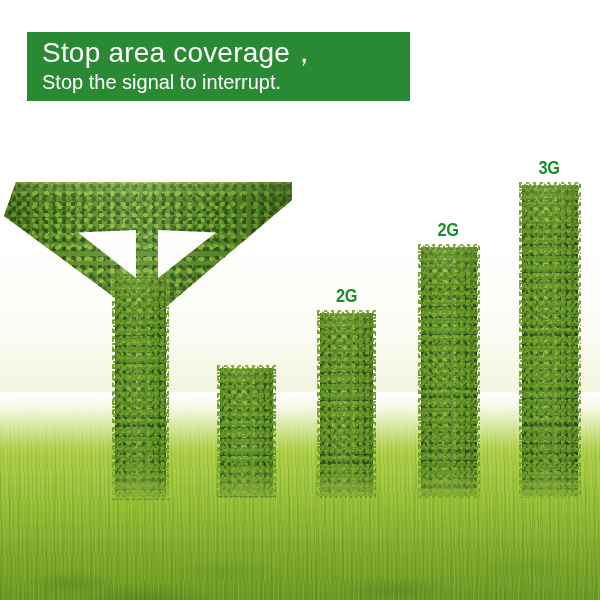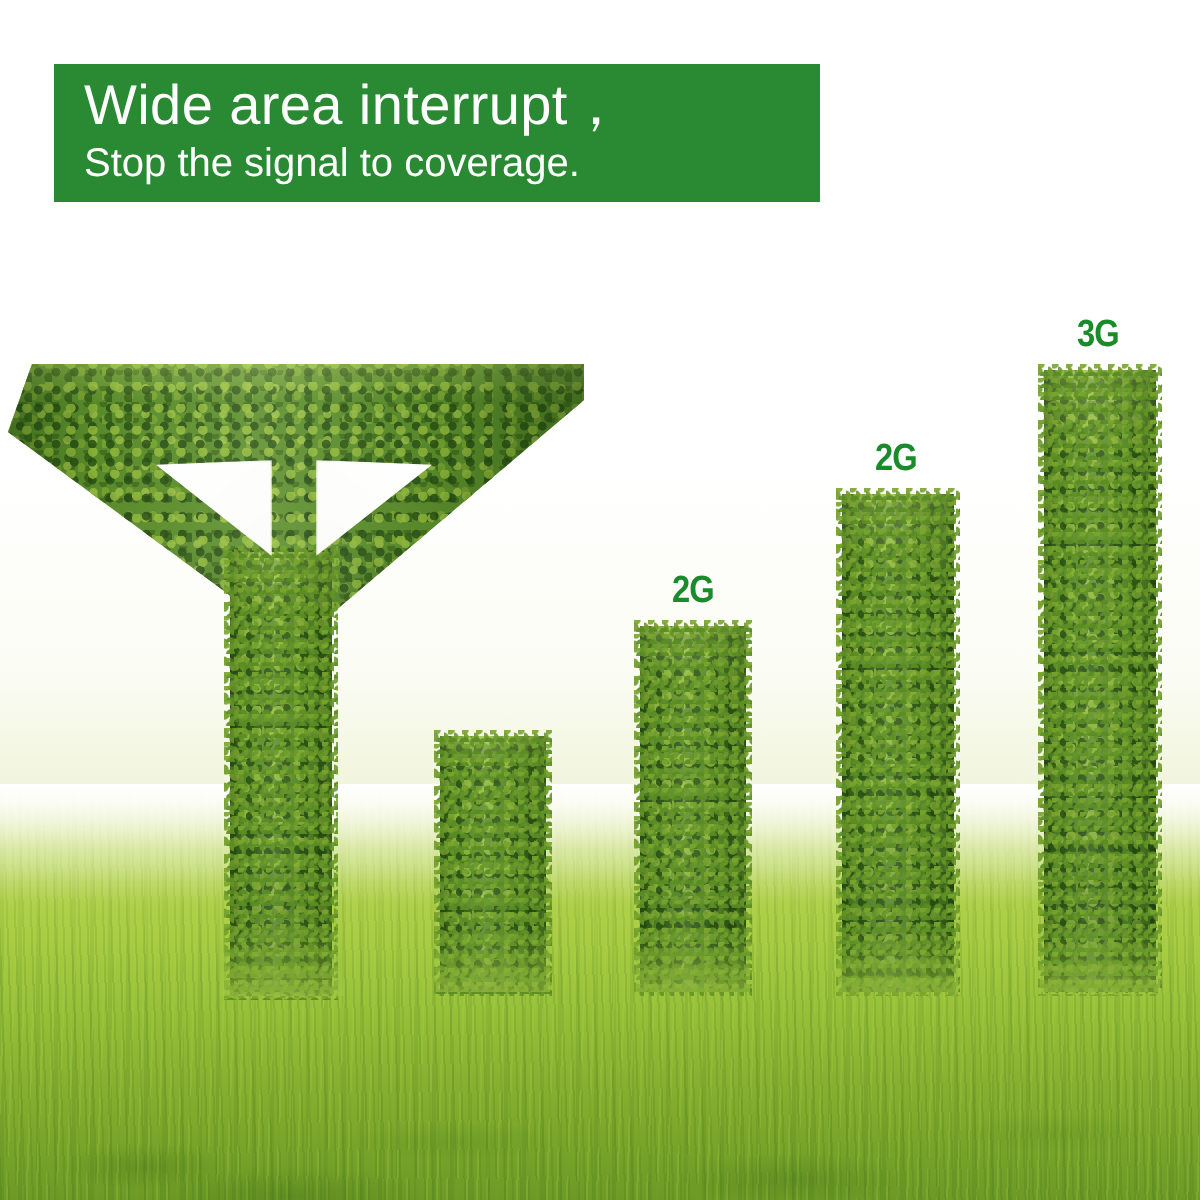--- a/index.html
+++ b/index.html
@@ -300,18 +300,18 @@
     <div class="hedge-fringe"></div>
     <div class="bar-fade"></div>
   </div>
 
   <div class="bar-label" id="lbl0" style="left: 325px; top: 286px; width: 43px; color: rgb(26, 139, 42);">2G</div>
   <div class="bar-label" id="lbl1" style="left: 426px; top: 220px; width: 44px; color: rgb(26, 139, 42);">2G</div>
   <div class="bar-label" id="lbl2" style="left: 527px; top: 158px; width: 44px; color: rgb(26, 139, 42);">3G</div>
 
   <div class="banner" style="background: rgb(42, 138, 51);">
     <div class="banner-inner">
-      <div class="headline" style="color: rgb(255, 255, 255);">Wide area interrupt，</div>
-      <div class="subline" style="color: rgb(255, 255, 255);">Stop the signal to coverage.</div>
+      <div class="headline" style="color: rgb(255, 255, 255);">Stop area coverage，</div>
+      <div class="subline" style="color: rgb(255, 255, 255);">Stop the signal to interrupt.</div>
     </div>
   </div>
 
 </div>
 
 </body></html>

